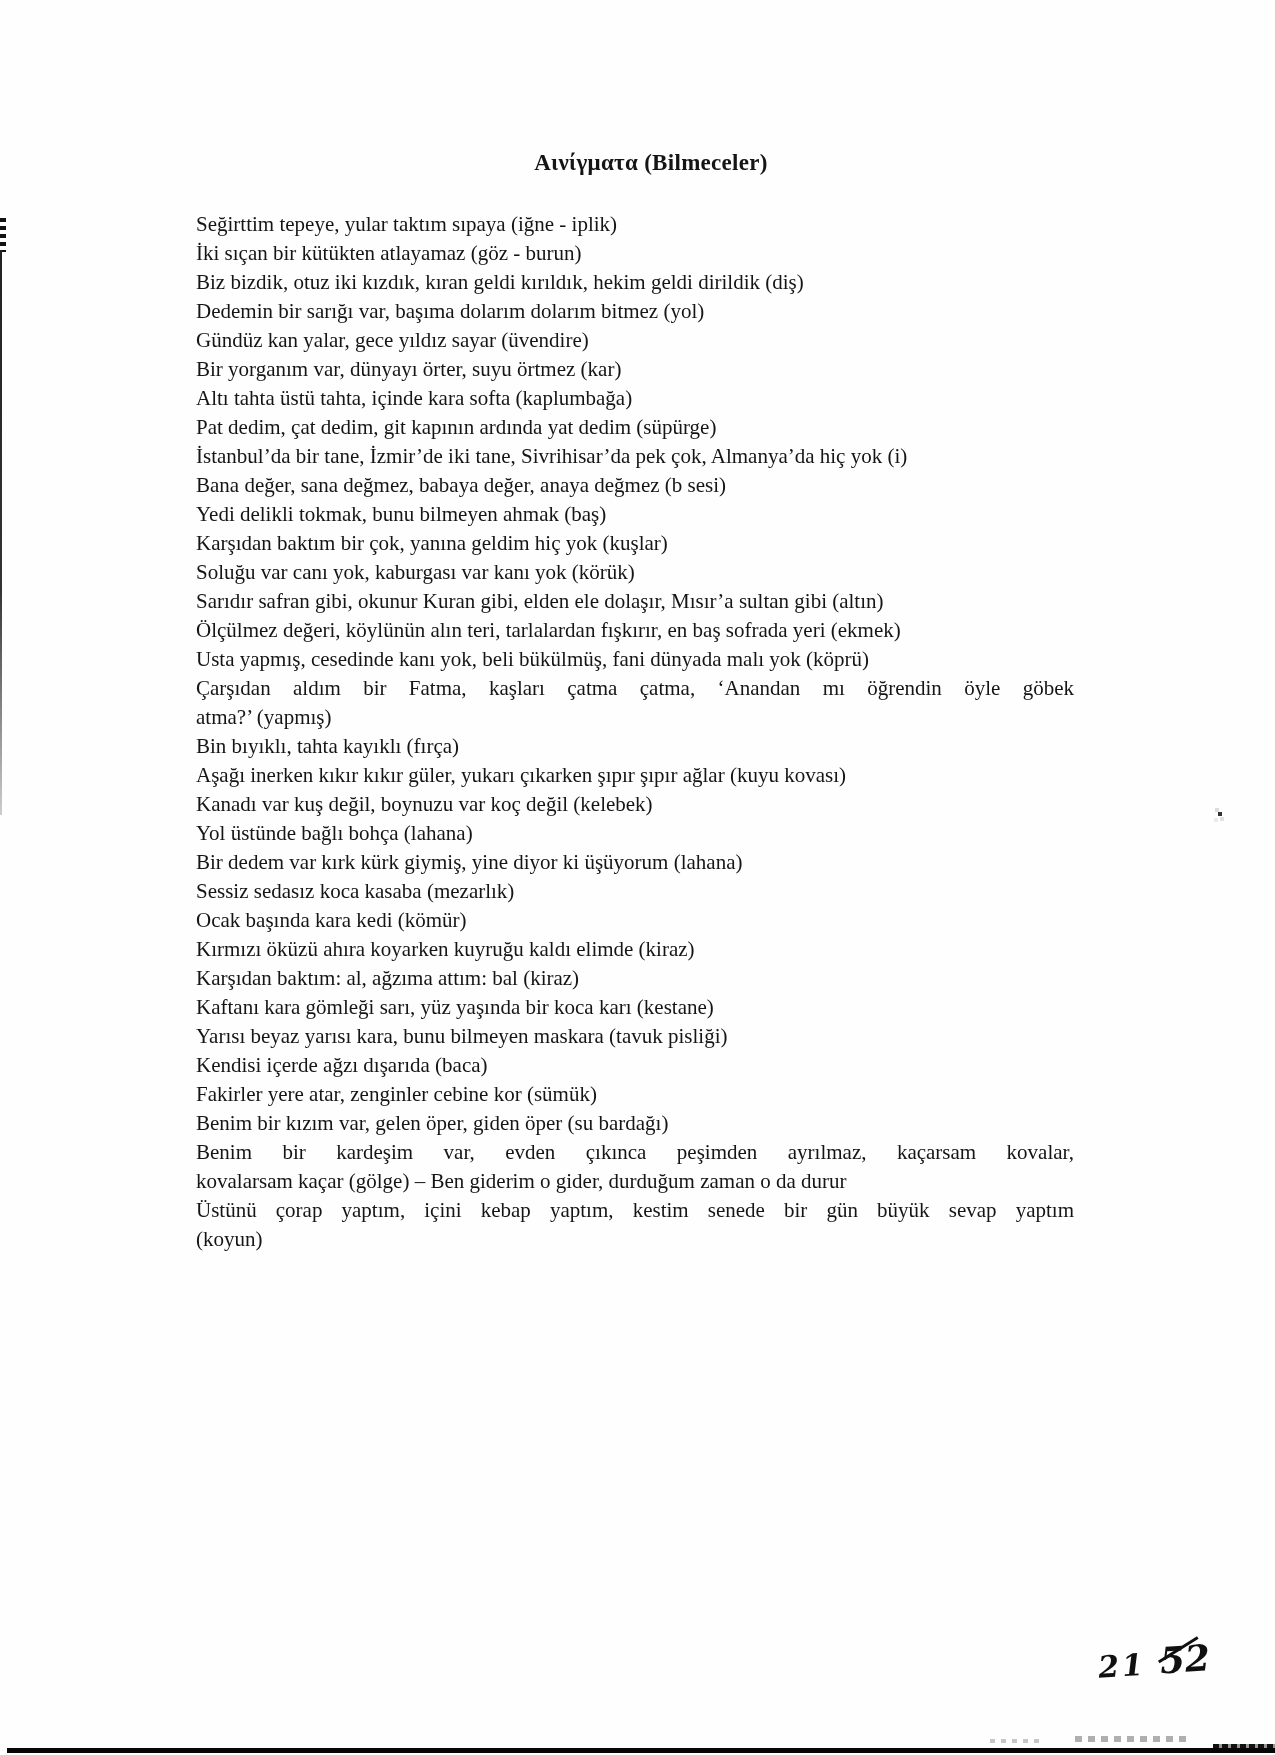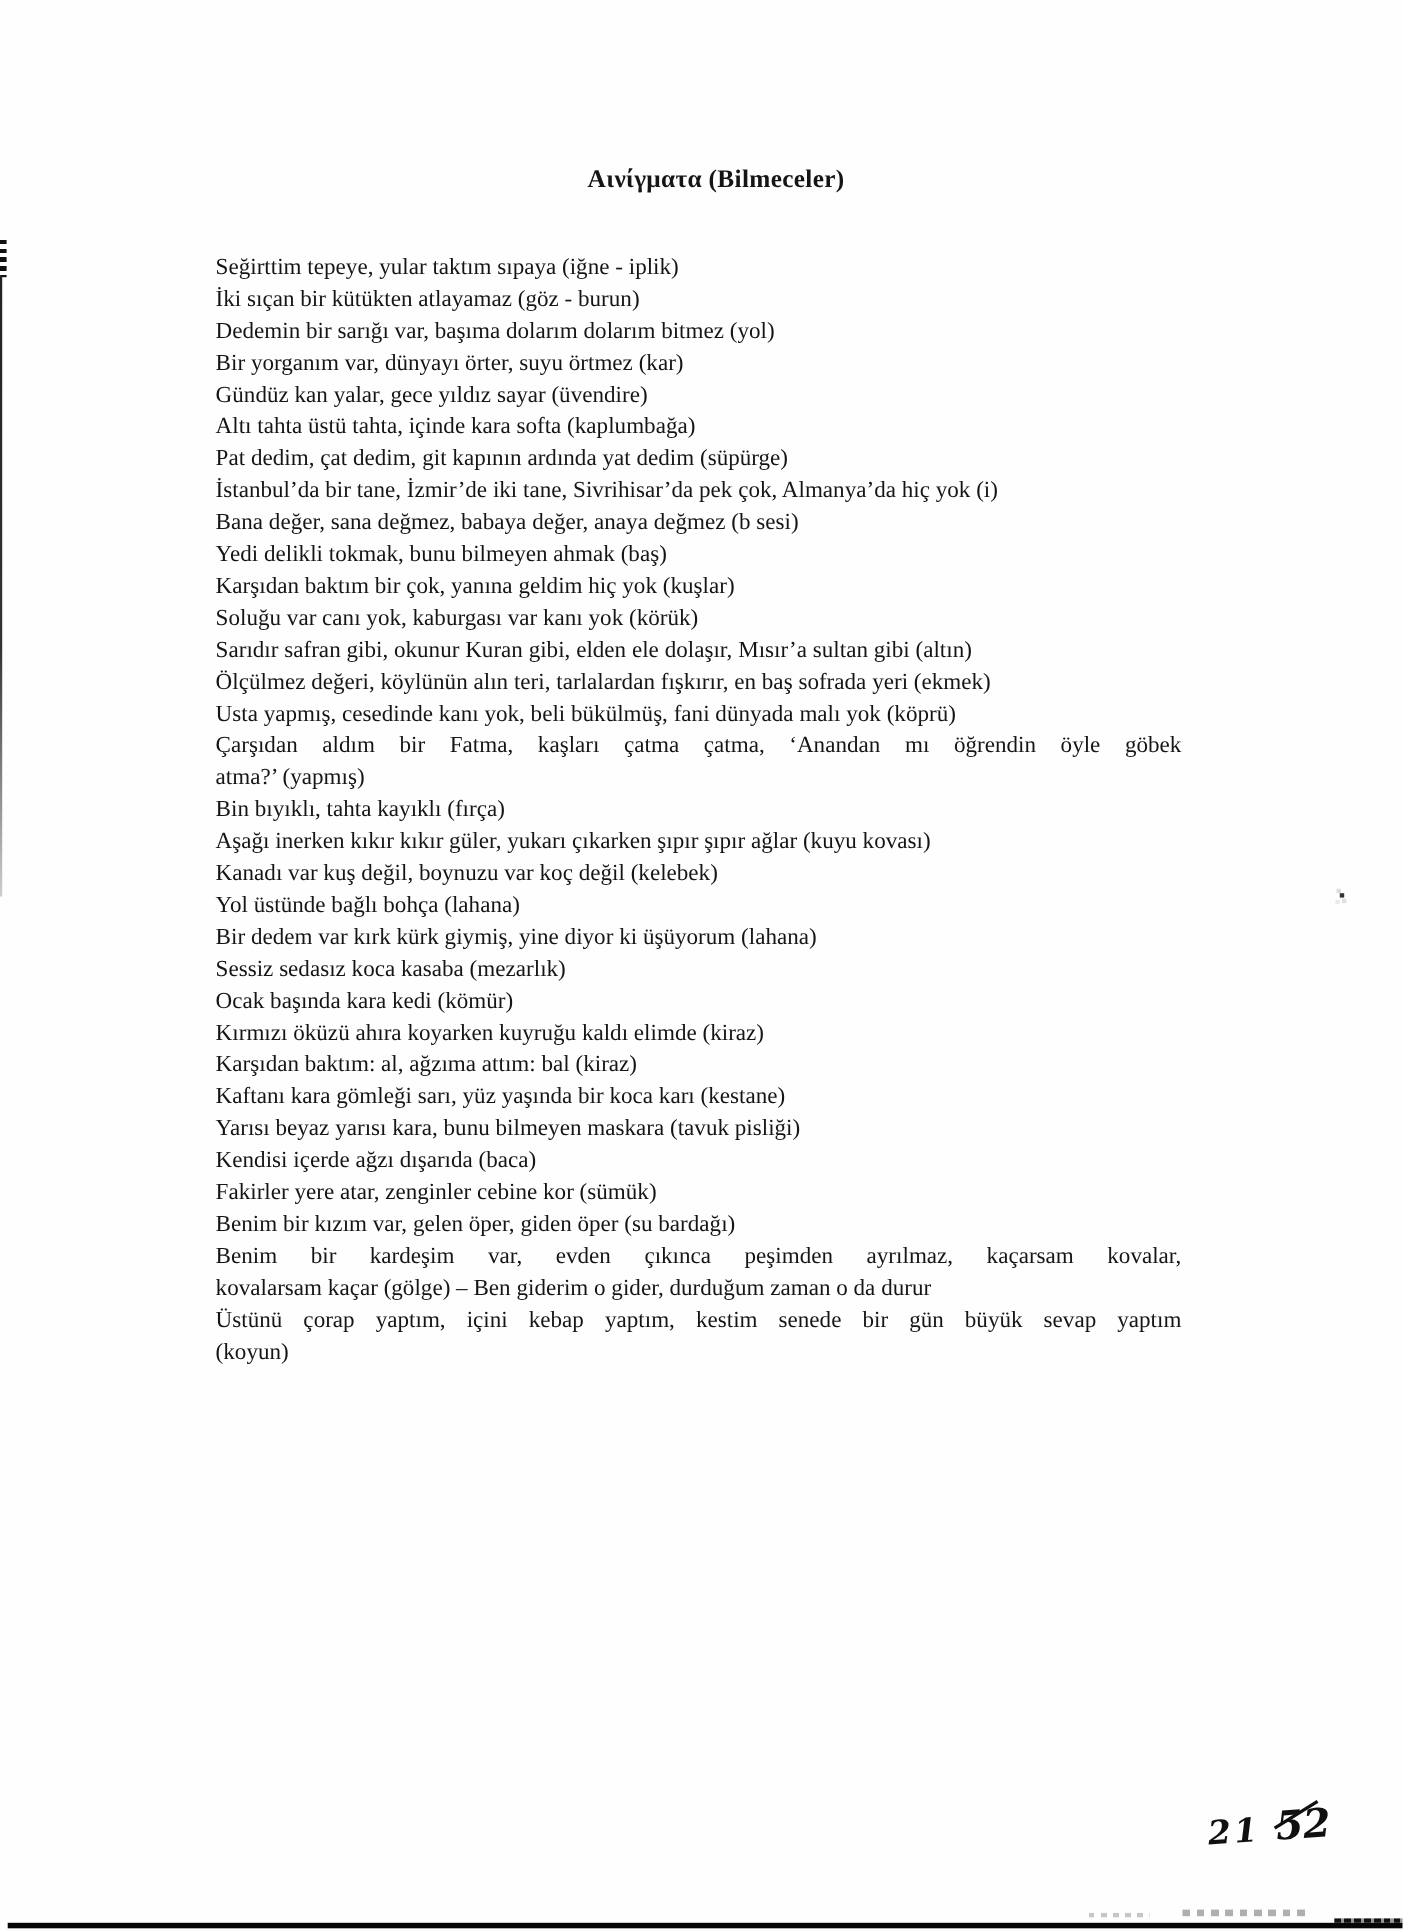--- a/index.html
+++ b/index.html
@@ -26,21 +26,21 @@
     width: 878px;
     text-align: center;
     font-size: 23px;
     font-weight: bold;
     letter-spacing: 0.3px;
     white-space: nowrap;
   }
   .riddle-list {
     position: absolute;
     left: 196px;
-    top: 228px;
+    top: 210px;
     width: 878px;
     font-size: 21px;
     line-height: 29px;
   }
   .riddle-line {
     min-height: 29px;
     white-space: nowrap;
   }
   .riddle-line.justify {
     white-space: normal;
@@ -155,23 +155,24 @@
 </head>
 <body>
 
 <div class="page">
 
   <div class="doc-title">Αινίγματα (Bilmeceler)</div>
 
   <div class="riddle-list">
       <div class="riddle-line">Seğirttim tepeye, yular taktım sıpaya (iğne - iplik)</div>
       <div class="riddle-line">İki sıçan bir kütükten atlayamaz (göz - burun)</div>
+      <div class="riddle-line">Biz bizdik, otuz iki kızdık, kıran geldi kırıldık, hekim geldi dirildik (diş)</div>
       <div class="riddle-line">Dedemin bir sarığı var, başıma dolarım dolarım bitmez (yol)</div>
+      <div class="riddle-line">Gündüz kan yalar, gece yıldız sayar (üvendire)</div>
       <div class="riddle-line">Bir yorganım var, dünyayı örter, suyu örtmez (kar)</div>
-      <div class="riddle-line">Gündüz kan yalar, gece yıldız sayar (üvendire)</div>
       <div class="riddle-line">Altı tahta üstü tahta, içinde kara softa (kaplumbağa)</div>
       <div class="riddle-line">Pat dedim, çat dedim, git kapının ardında yat dedim (süpürge)</div>
       <div class="riddle-line">İstanbul’da bir tane, İzmir’de iki tane, Sivrihisar’da pek çok, Almanya’da hiç yok (i)</div>
       <div class="riddle-line">Bana değer, sana değmez, babaya değer, anaya değmez (b sesi)</div>
       <div class="riddle-line">Yedi delikli tokmak, bunu bilmeyen ahmak (baş)</div>
       <div class="riddle-line">Karşıdan baktım bir çok, yanına geldim hiç yok (kuşlar)</div>
       <div class="riddle-line">Soluğu var canı yok, kaburgası var kanı yok (körük)</div>
       <div class="riddle-line">Sarıdır safran gibi, okunur Kuran gibi, elden ele dolaşır, Mısır’a sultan gibi (altın)</div>
       <div class="riddle-line">Ölçülmez değeri, köylünün alın teri, tarlalardan fışkırır, en baş sofrada yeri (ekmek)</div>
       <div class="riddle-line">Usta yapmış, cesedinde kanı yok, beli bükülmüş, fani dünyada malı yok (köprü)</div>

